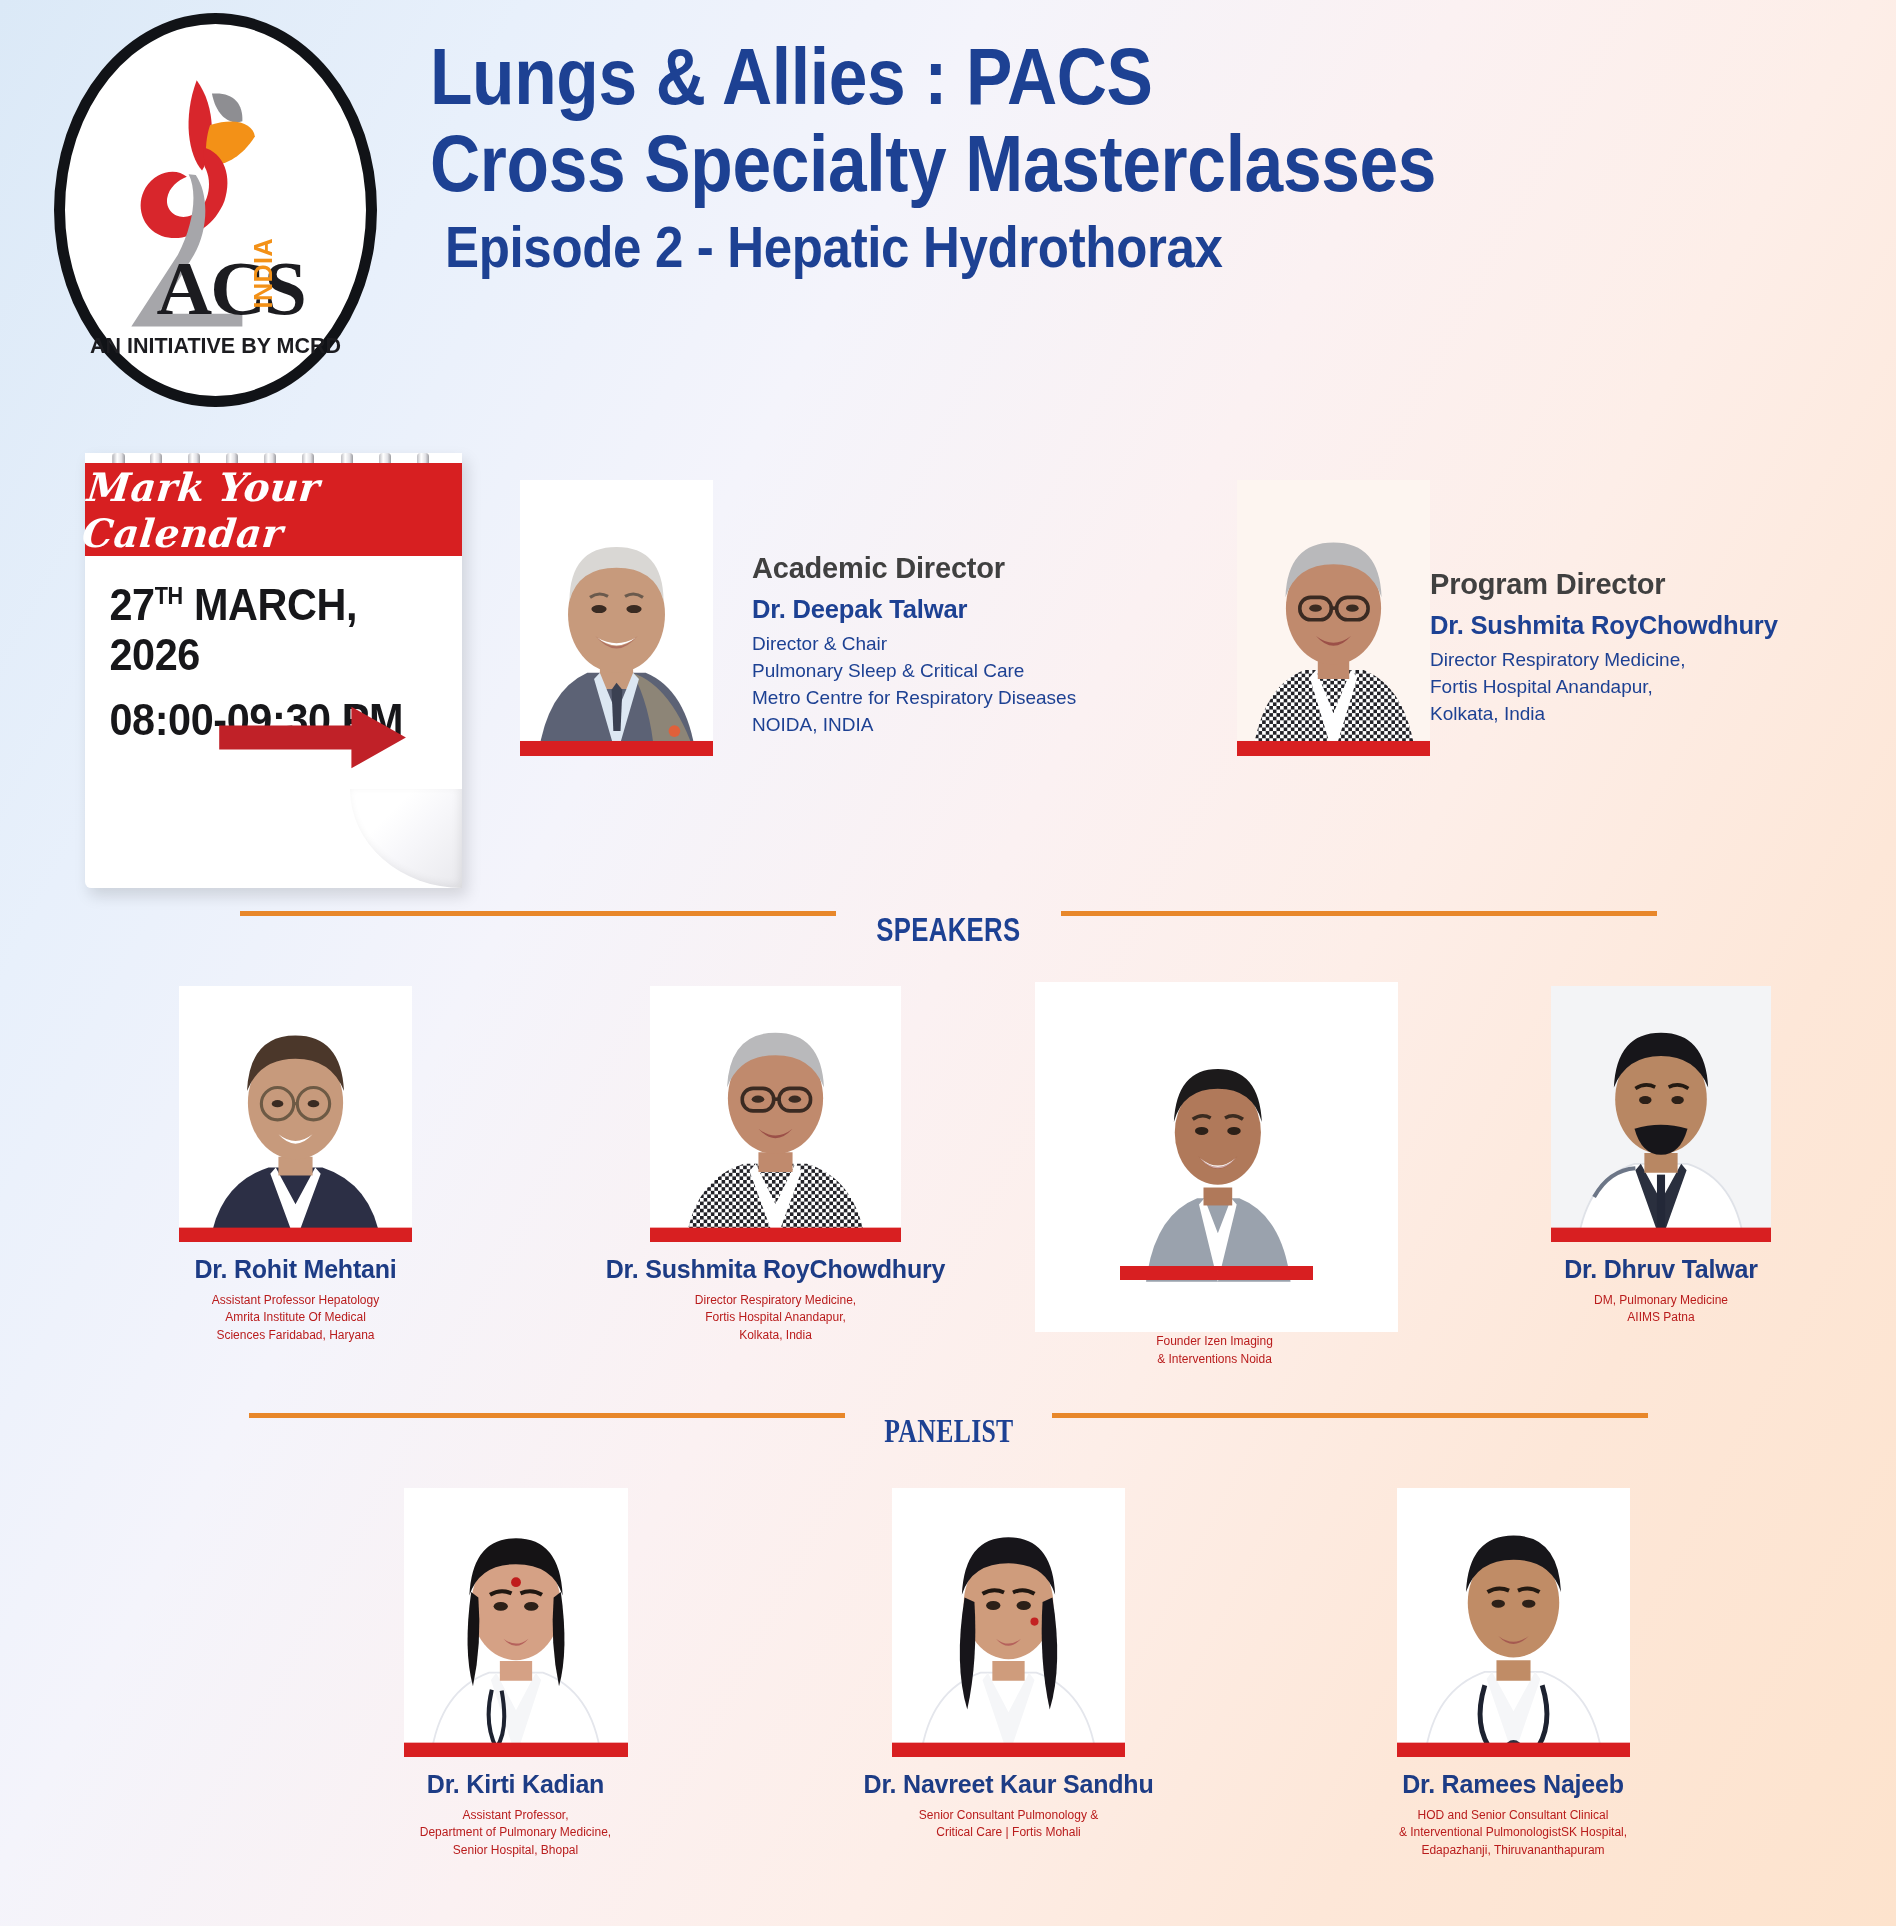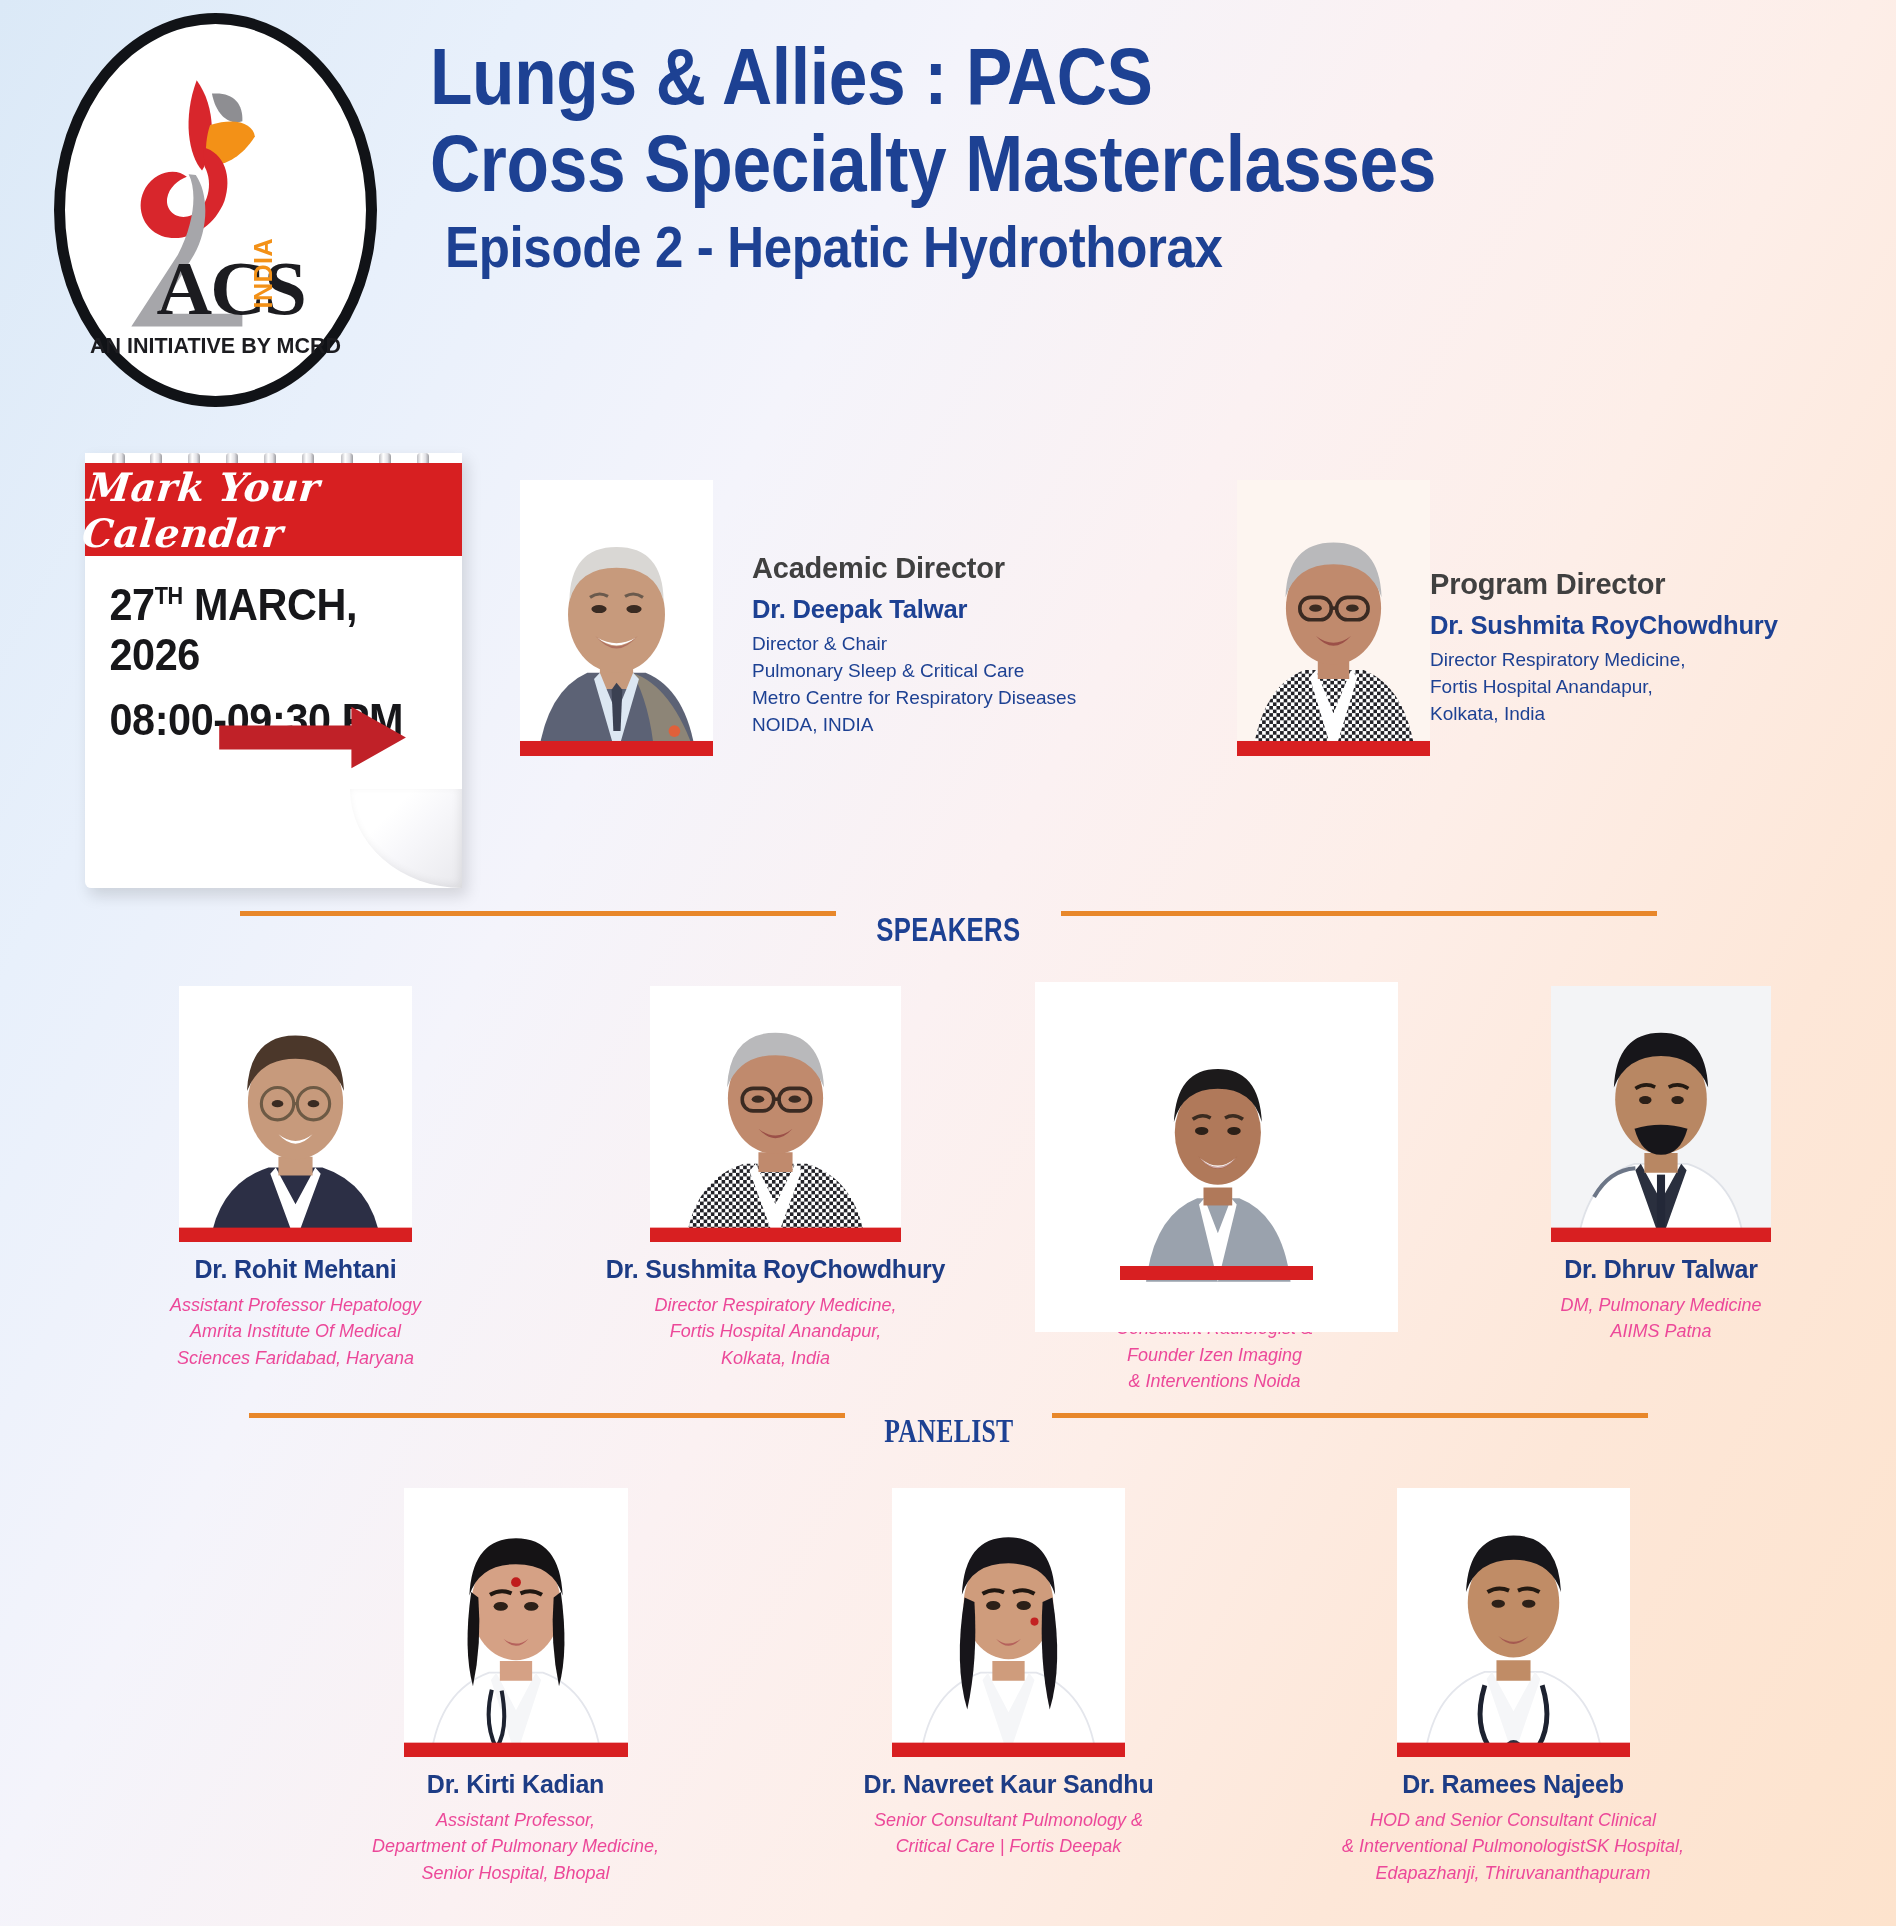--- a/index.html
+++ b/index.html
@@ -129,21 +129,21 @@
     font-size: 33px; font-weight: 700; color: #1d4193;
     letter-spacing: 0.4px; transform: scaleX(0.78); transform-origin: center;
     white-space: nowrap;
   }
 
   
   .person { position: absolute; text-align: center; }
   .p-photo { position: relative; background: #ffffff; overflow: hidden; margin: 0 auto; }
   .p-photo .redbar { position: absolute; left: 0; bottom: 0; width: 100%; height: 14.3px; background: #d81f21; }
   .p-name { font-size: 25px; font-weight: 700; color: #1d3c85; margin-top: 12.6px; letter-spacing: -0.2px; }
-  .p-desc { font-size: 18px; color: #ec4899; line-height: 1.48; margin-top: 8px; font-weight: 500; font-style: italic; }
+  .p-desc { font-size: 12px; color: #b91c1c; line-height: 1.48; margin-top: 8px; font-weight: 500; }
 
   .photo-img { position: absolute; inset: 0; width: 100%; height: 100%; }
 </style>
 </head>
 <body>
 
 <div class="poster">
 
   <div class="logo-wrap">
     <div class="logo-ellipse"></div>
@@ -443,21 +443,21 @@
         <path d="M270 233 q24 -11 48 3" stroke="#201711" stroke-width="9" fill="none"></path>
         <path d="M232 336 q28 22 56 0 q-28 32 -56 0 Z" fill="#b5625c"></path>
         <circle cx="318" cy="298" r="9" fill="#c32222"></circle>
         <rect x="0" y="568" width="520" height="32" fill="#d81f21"></rect>
       </svg>
       <div class="redbar"></div>
     </div>
     <div class="p-name">Dr. Navreet Kaur Sandhu</div>
     <div class="p-desc">
       <div>Senior Consultant Pulmonology &amp;</div>
-      <div>Critical Care | Fortis Deepak</div>
+      <div>Critical Care | Fortis Mohali</div>
     </div>
   </div>
 
   <div class="person" style="left:1291px; top:1488px; width:444px;">
     <div class="p-photo" style="width:233px; height:269px;">
       <svg class="photo-img" viewBox="0 0 520 600" preserveAspectRatio="xMidYMid slice">
         <rect width="520" height="600" fill="#ffffff"></rect>
         <path d="M62 600 Q82 450 196 410 L324 410 Q438 450 458 600 Z" fill="#ffffff" stroke="#e4e6ec" stroke-width="4"></path>
         <path d="M212 410 L260 498 L308 410 L320 426 L260 600 L200 426 Z" fill="#f5f6f8"></path>
         <path d="M222 384 h76 v46 h-76 Z" fill="#c08c66"></path>

